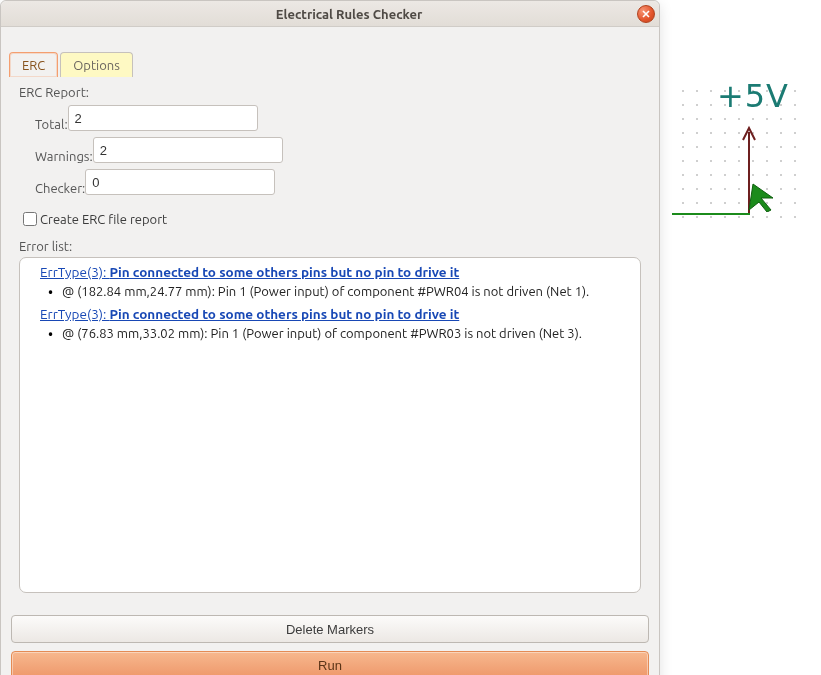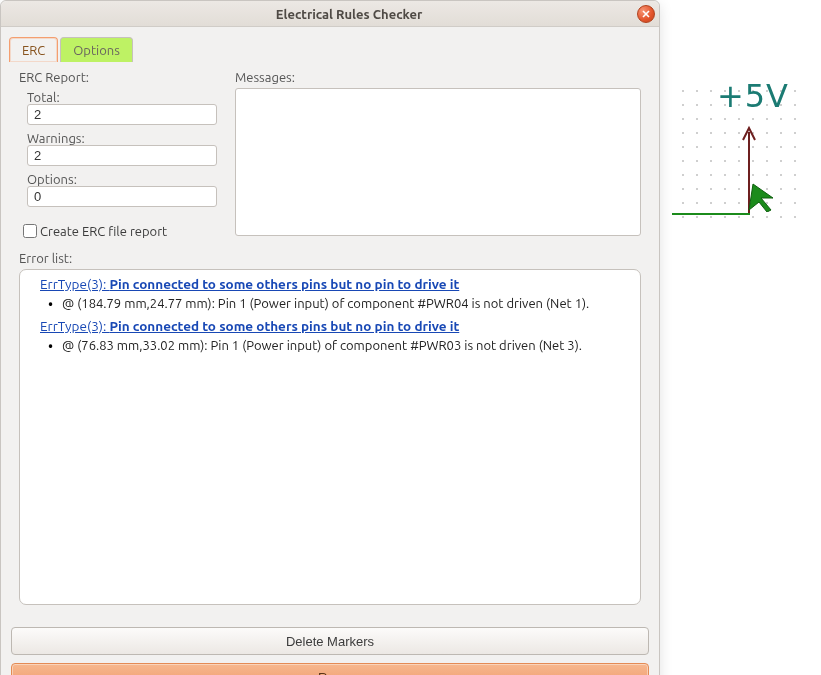--- a/index.html
+++ b/index.html
@@ -99,29 +99,29 @@
     color: #fff;
     font-size: 11px;
     line-height: 1;
     cursor: pointer;
   }
 
   
   .tabstrip {
     display: flex;
     align-items: flex-end;
-    padding: 10px 8px 0 8px;
+    padding: 25px 8px 0 8px;
     gap: 2px;
   }
   .tab {
     padding: 5px 12px;
     border: 1px solid #c6c1bc;
     border-bottom: none;
     border-radius: 4px 4px 0 0;
-    background: #bef264;
+    background: #fef9c3;
     color: #6a655f;
     font-size: 13px;
     cursor: pointer;
   }
   .tab.active {
     background: #f2f1f0;
     border-color: #f49e6f;
     box-shadow: 0 0 0 1px rgba(244,158,111,0.3) inset;
     color: #88541f;
     position: relative;
@@ -140,23 +140,22 @@
   }
   .report-col { width: 202px; }
   .messages-col { flex: 1; }
   .group-label {
     color: #555;
     font-size: 13px;
     margin-bottom: 4px;
   }
   .field-row {
     display: flex;
-    align-items: flex-start;
-    margin: 6px 8px;
-    flex-direction: column;
+    align-items: flex-end;
+    margin: 6px 16px;
   }
   .field-row label {
     width: 90px;
     color: #555;
   }
   .field-row input[type="text"] {
     flex: 1;
     height: 26px;
     padding: 2px 6px;
     border: 1px solid #c6c1bc;
@@ -285,45 +284,41 @@
 
         <div class="field-row">
           <label>Total:</label>
           <input type="text" value="2" style="">
         </div>
         <div class="field-row">
           <label>Warnings:</label>
           <input type="text" value="2" style="">
         </div>
         <div class="field-row">
-          <label>Options:</label>
+          <label>Checker:</label>
           <input type="text" value="0" style="">
         </div>
 
         <div class="check-row">
           <input type="checkbox" style="">
           <span>Create ERC file report</span>
         </div>
       </div>
 
-      <div class="messages-col">
-        <div class="group-label">Messages:</div>
-        <div class="messages-box"></div>
-      </div>
     </div>
 
     <div class="error-section">
       <div class="group-label">Error list:</div>
       <div class="error-list">
 
         <div>
           <span class="err-link">
             <span>ErrType(3): </span><span class="bold">Pin connected to some others pins but no pin to drive it</span>
           </span>
-          <div class="bullet-row">@ (184.79 mm,24.77 mm): Pin 1 (Power input) of component #PWR04 is not driven (Net 1).</div>
+          <div class="bullet-row">@ (182.84 mm,24.77 mm): Pin 1 (Power input) of component #PWR04 is not driven (Net 1).</div>
         </div>
 
         <div>
           <span class="err-link">
             <span>ErrType(3): </span><span class="bold">Pin connected to some others pins but no pin to drive it</span>
           </span>
           <div class="bullet-row">@ (76.83 mm,33.02 mm): Pin 1 (Power input) of component #PWR03 is not driven (Net 3).</div>
         </div>
 
       </div>

